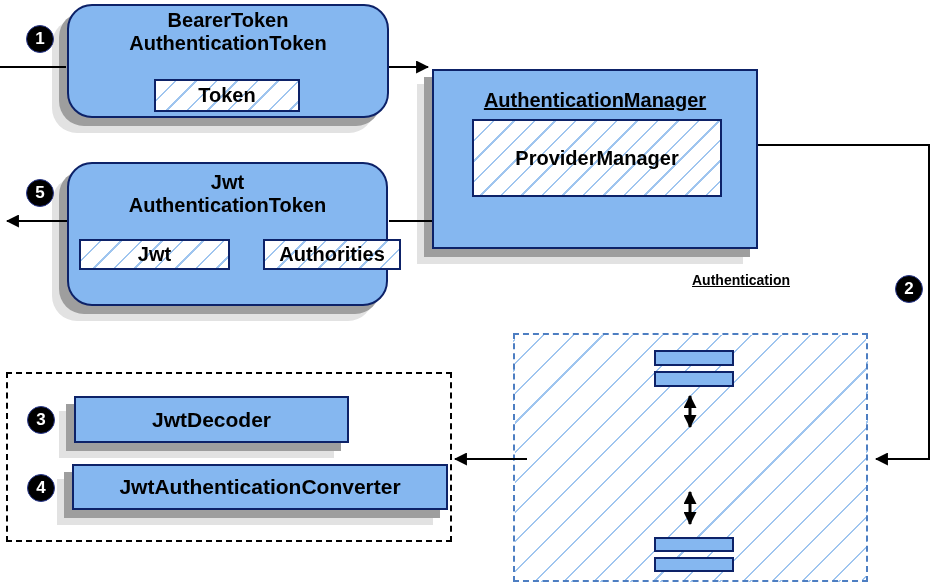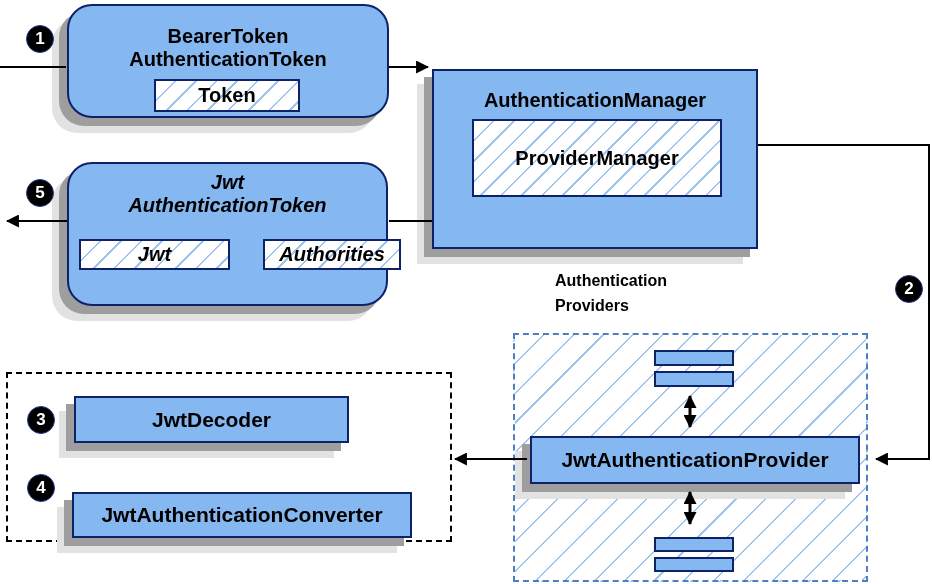--- a/index.html
+++ b/index.html
@@ -55,73 +55,71 @@
     display:flex;align-items:center;justify-content:center;
     font-size:21px;
   }
   .badge{
     position:absolute;width:26px;height:26px;border-radius:50%;
     background:#000;color:#fff;border:1px solid #2b3a8f;
     display:flex;align-items:center;justify-content:center;
     font-size:17px;line-height:26px;z-index:30;
   }
   .heading{
-    position:absolute;text-align:left;font-size:16px;line-height:25px;z-index:4;
+    position:absolute;text-align:right;font-size:14px;line-height:25px;z-index:4;text-decoration:underline;
   }
   svg.connectors{position:absolute;left:0;top:0;z-index:20;pointer-events:none;}
 </style>
 </head>
 <body>
 
 <div class="canvas">
 
   <div class="badge" style="left:26px;top:25px;">1</div>
   <div class="badge" style="left:895px;top:275px;">2</div>
   <div class="badge" style="left:27px;top:406px;">3</div>
   <div class="badge" style="left:27px;top:474px;">4</div>
   <div class="badge" style="left:26px;top:179px;">5</div>
 
   <div class="node rounded shadowed" style="left:67px;top:4px;width:322px;height:114px;">
-    <div class="node-title" style="padding-top:19px;">
+    <div class="node-title" style="padding-top:3px;">
       <div>BearerToken</div>
       <div>AuthenticationToken</div>
     </div>
     <div class="subbox" style="left:85px;top:73px;width:146px;height:33px;">Token</div>
   </div>
 
-  <div class="node shadowed" style="left:432px;top:69px;width:326px;height:180px;">
+  <div class="node shadowed" style="left:432px;top:69px;width:326px;height:180px;text-decoration:underline;">
     <div class="node-title" style="padding-top:18px;">AuthenticationManager</div>
     <div class="subbox" style="left:38px;top:48px;width:250px;height:78px;text-align:center;">ProviderManager</div>
   </div>
 
-  <div class="node rounded shadowed" style="left:67px;top:162px;width:321px;height:144px;font-style:italic;">
+  <div class="node rounded shadowed" style="left:67px;top:162px;width:321px;height:144px;">
     <div class="node-title" style="padding-top:7px;">
       <div>Jwt</div>
       <div>AuthenticationToken</div>
     </div>
     <div class="subbox" style="left:10px;top:75px;width:151px;height:31px;">Jwt</div>
     <div class="subbox" style="left:170px;top:75px;width:138px;height:31px;margin-left:24px;">Authorities</div>
   </div>
 
   <div class="heading" style="left:555px;top:268px;width:235px;">
     <div>Authentication</div>
-    <div>Providers</div>
   </div>
 
   <div class="group-dashed-blue" style="left:513px;top:333px;width:355px;height:249px;">
     <div class="slot-rect" style="left:139px;top:15px;width:80px;height:16px;"></div>
     <div class="slot-rect" style="left:139px;top:36px;width:80px;height:16px;"></div>
-    <div class="flat-box shadowed" style="left:15px;top:101px;width:330px;height:48px;">JwtAuthenticationProvider</div>
     <div class="slot-rect" style="left:139px;top:202px;width:80px;height:15px;"></div>
     <div class="slot-rect" style="left:139px;top:222px;width:80px;height:15px;"></div>
   </div>
 
   <div class="group-dashed-black" style="left:6px;top:372px;width:446px;height:170px;">
     <div class="flat-box shadowed" style="left:66px;top:22px;width:275px;height:47px;">JwtDecoder</div>
-    <div class="flat-box shadowed" style="left:64px;top:90px;width:340px;height:46px;margin-top:28px;">JwtAuthenticationConverter</div>
+    <div class="flat-box shadowed" style="left:64px;top:90px;width:376px;height:46px;">JwtAuthenticationConverter</div>
   </div>
 
   <svg class="connectors" width="932" height="584" viewBox="0 0 932 584">
     <defs>
       <marker id="arrow" viewBox="0 0 12 12" refX="11" refY="6" markerWidth="13" markerHeight="13" orient="auto-start-reverse" markerUnits="userSpaceOnUse">
         <path d="M0,0 L12,6 L0,12 Z" fill="#000"></path>
       </marker>
     </defs>
     <path d="M 0 67 H 66" stroke="#000" stroke-width="2" fill="none"></path>
     <path d="M 389 67 H 428" stroke="#000" stroke-width="2" fill="none" marker-end="url(#arrow)"></path>

